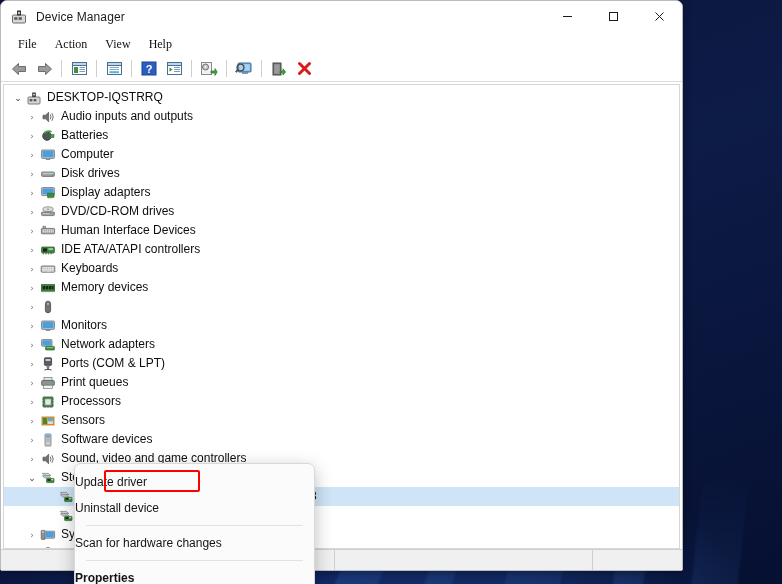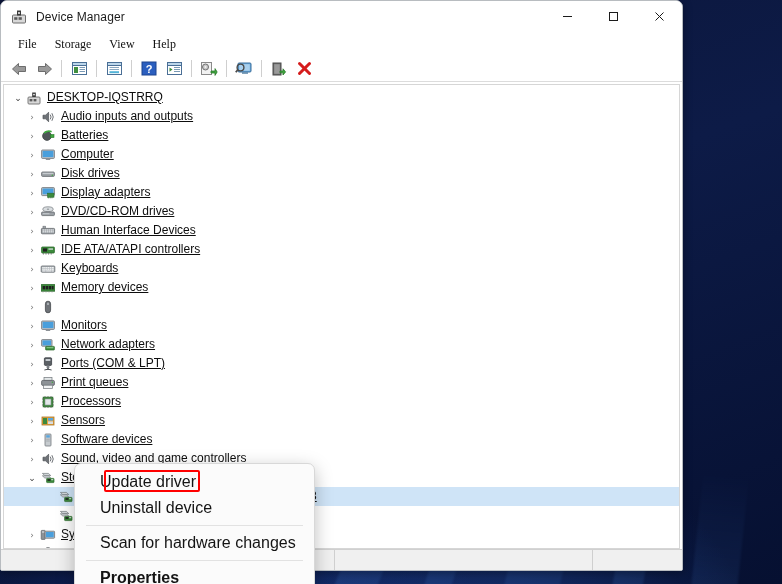--- a/index.html
+++ b/index.html
@@ -134,21 +134,21 @@
     flex: 0 0 16px;
   }
   .chev.open { color: #3a3a3a; }
   .chev.empty { visibility: hidden; }
   .ticon {
     width: 16px; height: 16px;
     margin-right: 5px;
     flex: 0 0 16px;
     position: relative;
   }
-  .lbl { line-height: 19px; text-decoration: underline; }
+  .lbl { line-height: 19px; }
 
   
   .ind0 { padding-left: 6px; }
   .ind1 { padding-left: 20px; }
   .ind2 { padding-left: 38px; }
 
   
   #statusbar {
     height: 21px;
     background: #f0f0f0;
@@ -171,22 +171,21 @@
     border: 1px solid #d8d8d8;
     border-radius: 7px;
     box-shadow: 0 5px 18px rgba(0,0,0,0.26);
     padding: 5px 0 6px 0;
     z-index: 40;
     overflow: hidden;
   }
   .ctx-item {
     height: 26px;
     display: flex; align-items: center;
-    padding-left: 25px;
-    font-size: 16px;
+    font-size: 12px;
     color: #141414;
   }
   .ctx-item.bold { font-weight: bold; }
   .ctx-sep {
     height: 1px;
     background: #e2e2e2;
     margin: 4px 11px;
   }
   
   #ctx-highlight {
@@ -242,21 +241,21 @@
         <svg width="11" height="11" viewBox="0 0 11 11">
             <line x1="1.5" y1="1.5" x2="9.5" y2="9.5" stroke="currentColor" stroke-width="1"></line>
             <line x1="9.5" y1="1.5" x2="1.5" y2="9.5" stroke="currentColor" stroke-width="1"></line>
           </svg>
       </div>
     </div>
   </div>
 
   <div id="menubar">
     <div class="menu-item">File</div>
-    <div class="menu-item">Storage</div>
+    <div class="menu-item">Action</div>
     <div class="menu-item">View</div>
     <div class="menu-item">Help</div>
   </div>
 
   <div id="toolbar">
 
     <div class="tb-btn">
       <svg width="17" height="14" viewBox="0 0 17 14">
         <path d="M7.5 1.5 L1.5 7 L7.5 12.5 L7.5 9.5 L14.5 9.5 L14.5 4.5 L7.5 4.5 Z" fill="#9a9a9a" stroke="#6d6d6d" stroke-width="1" stroke-linejoin="round"></path>
       </svg>

